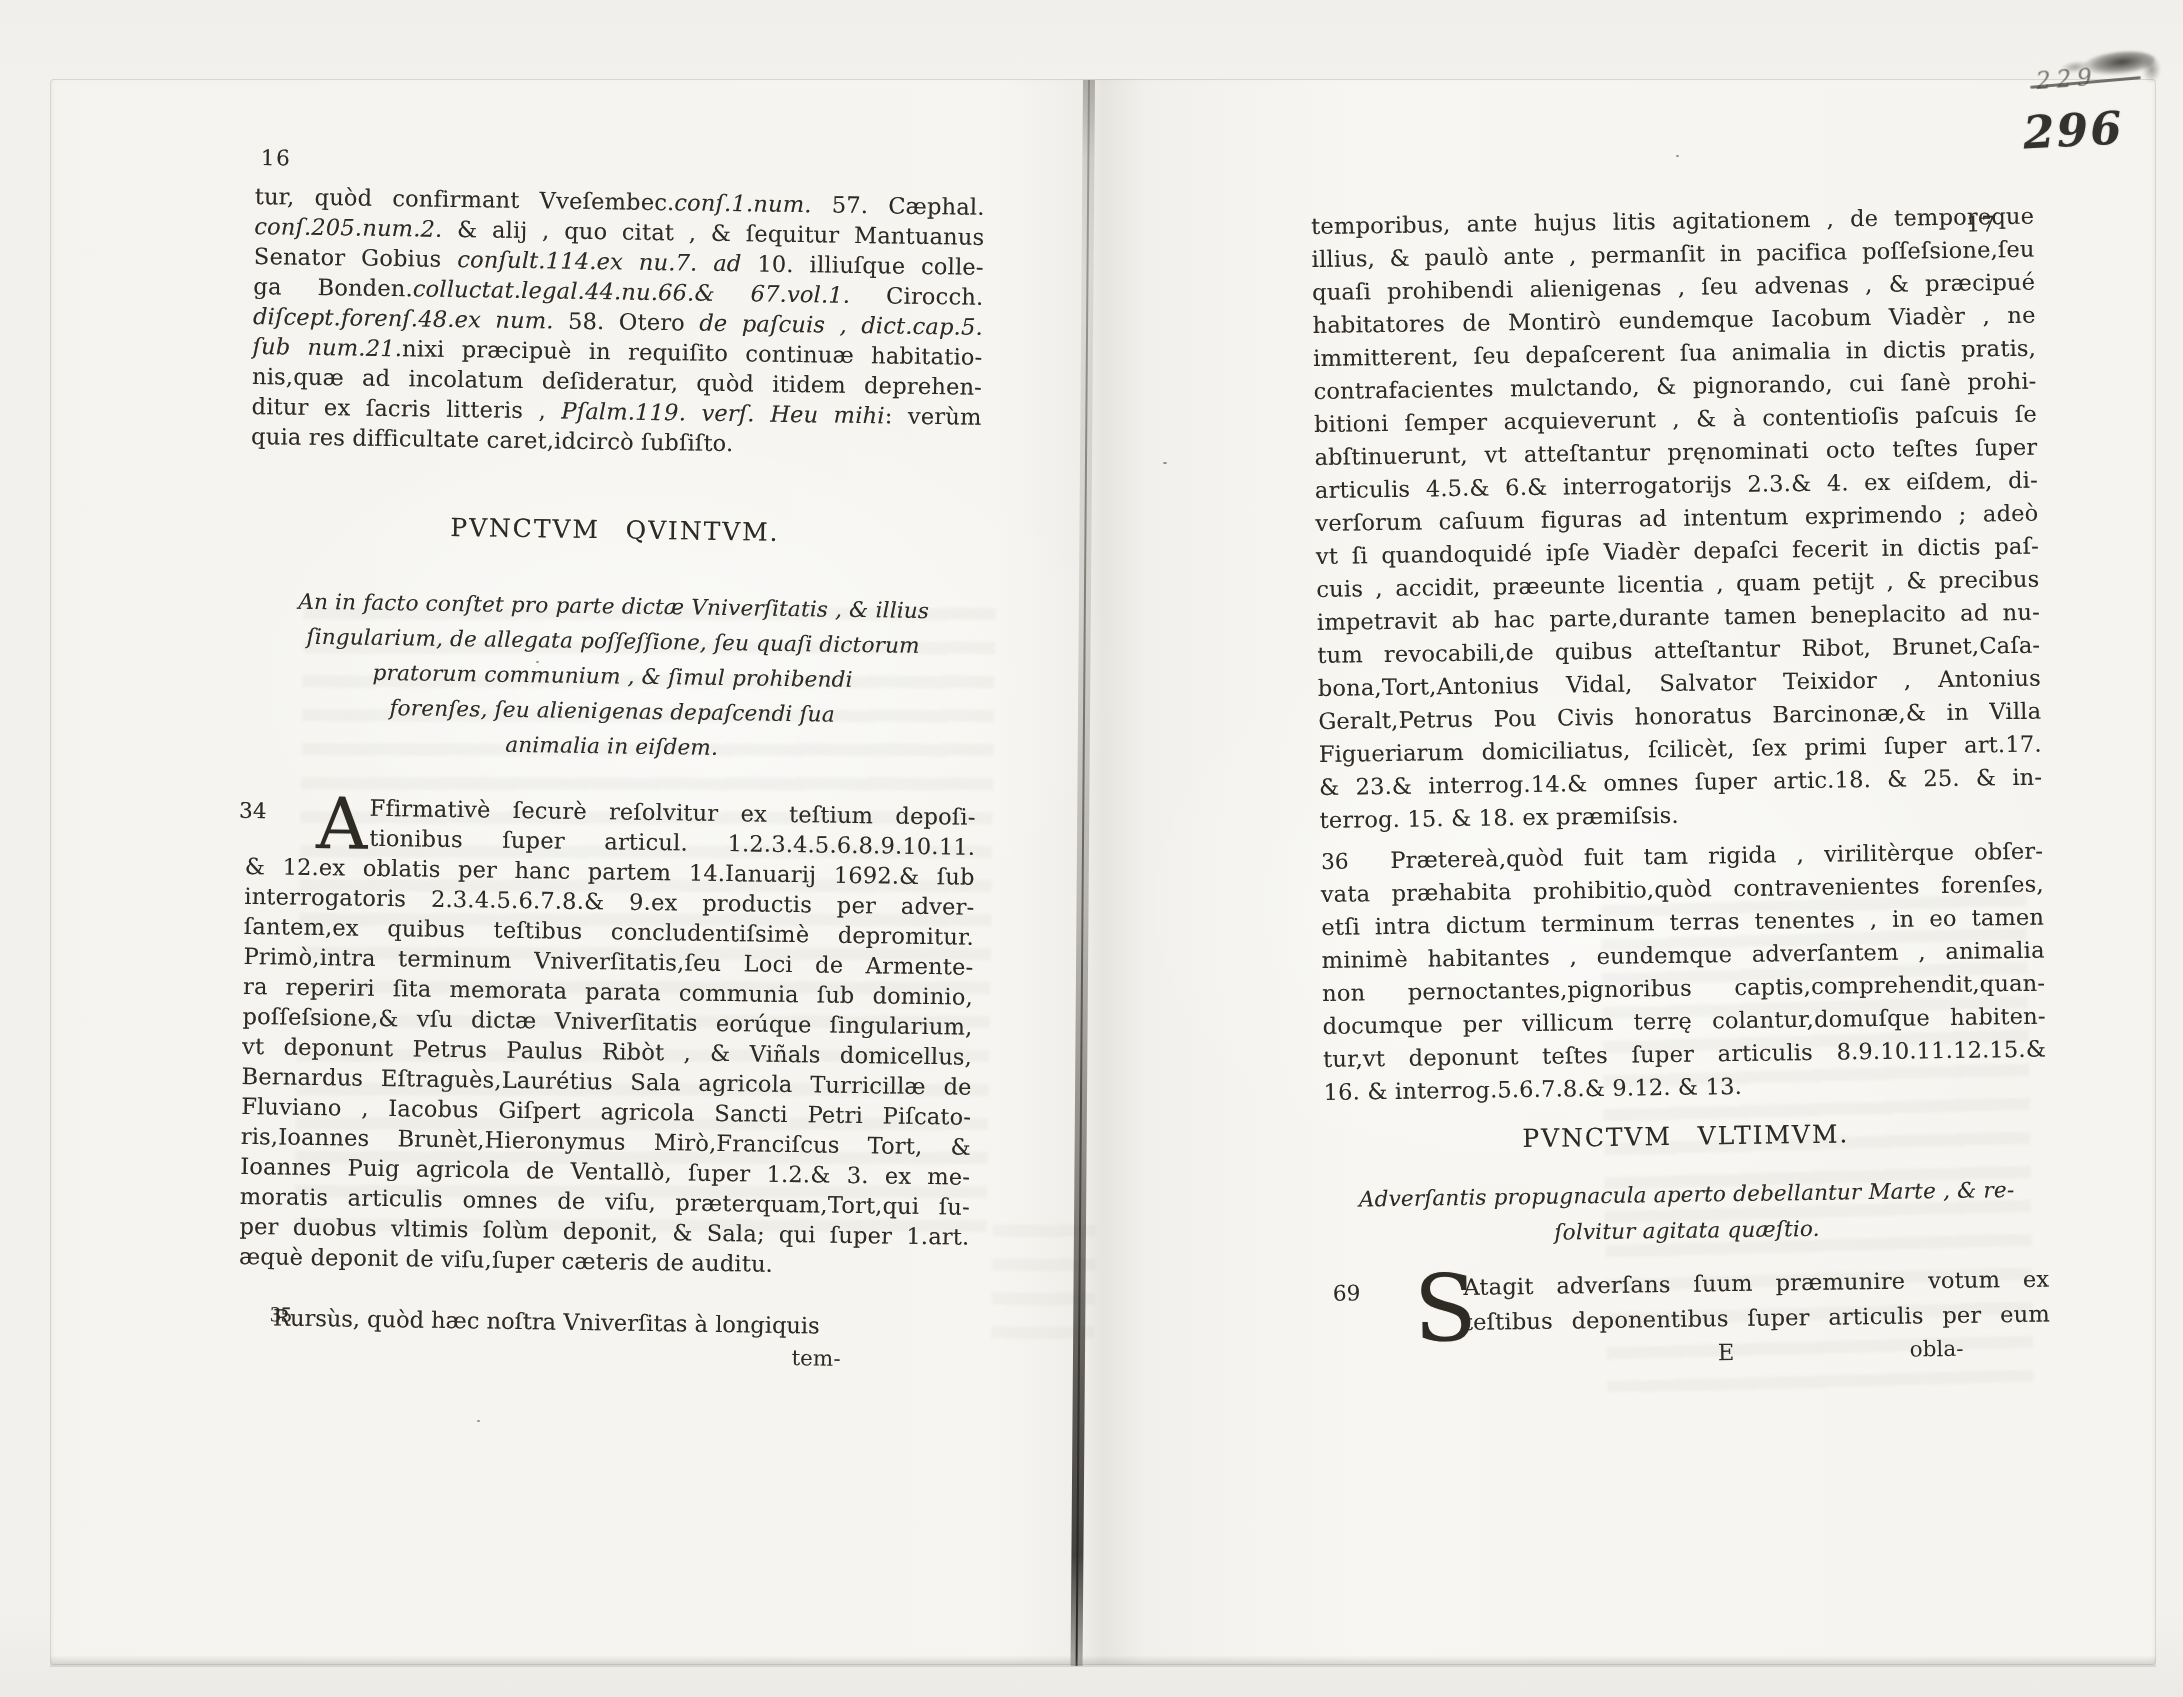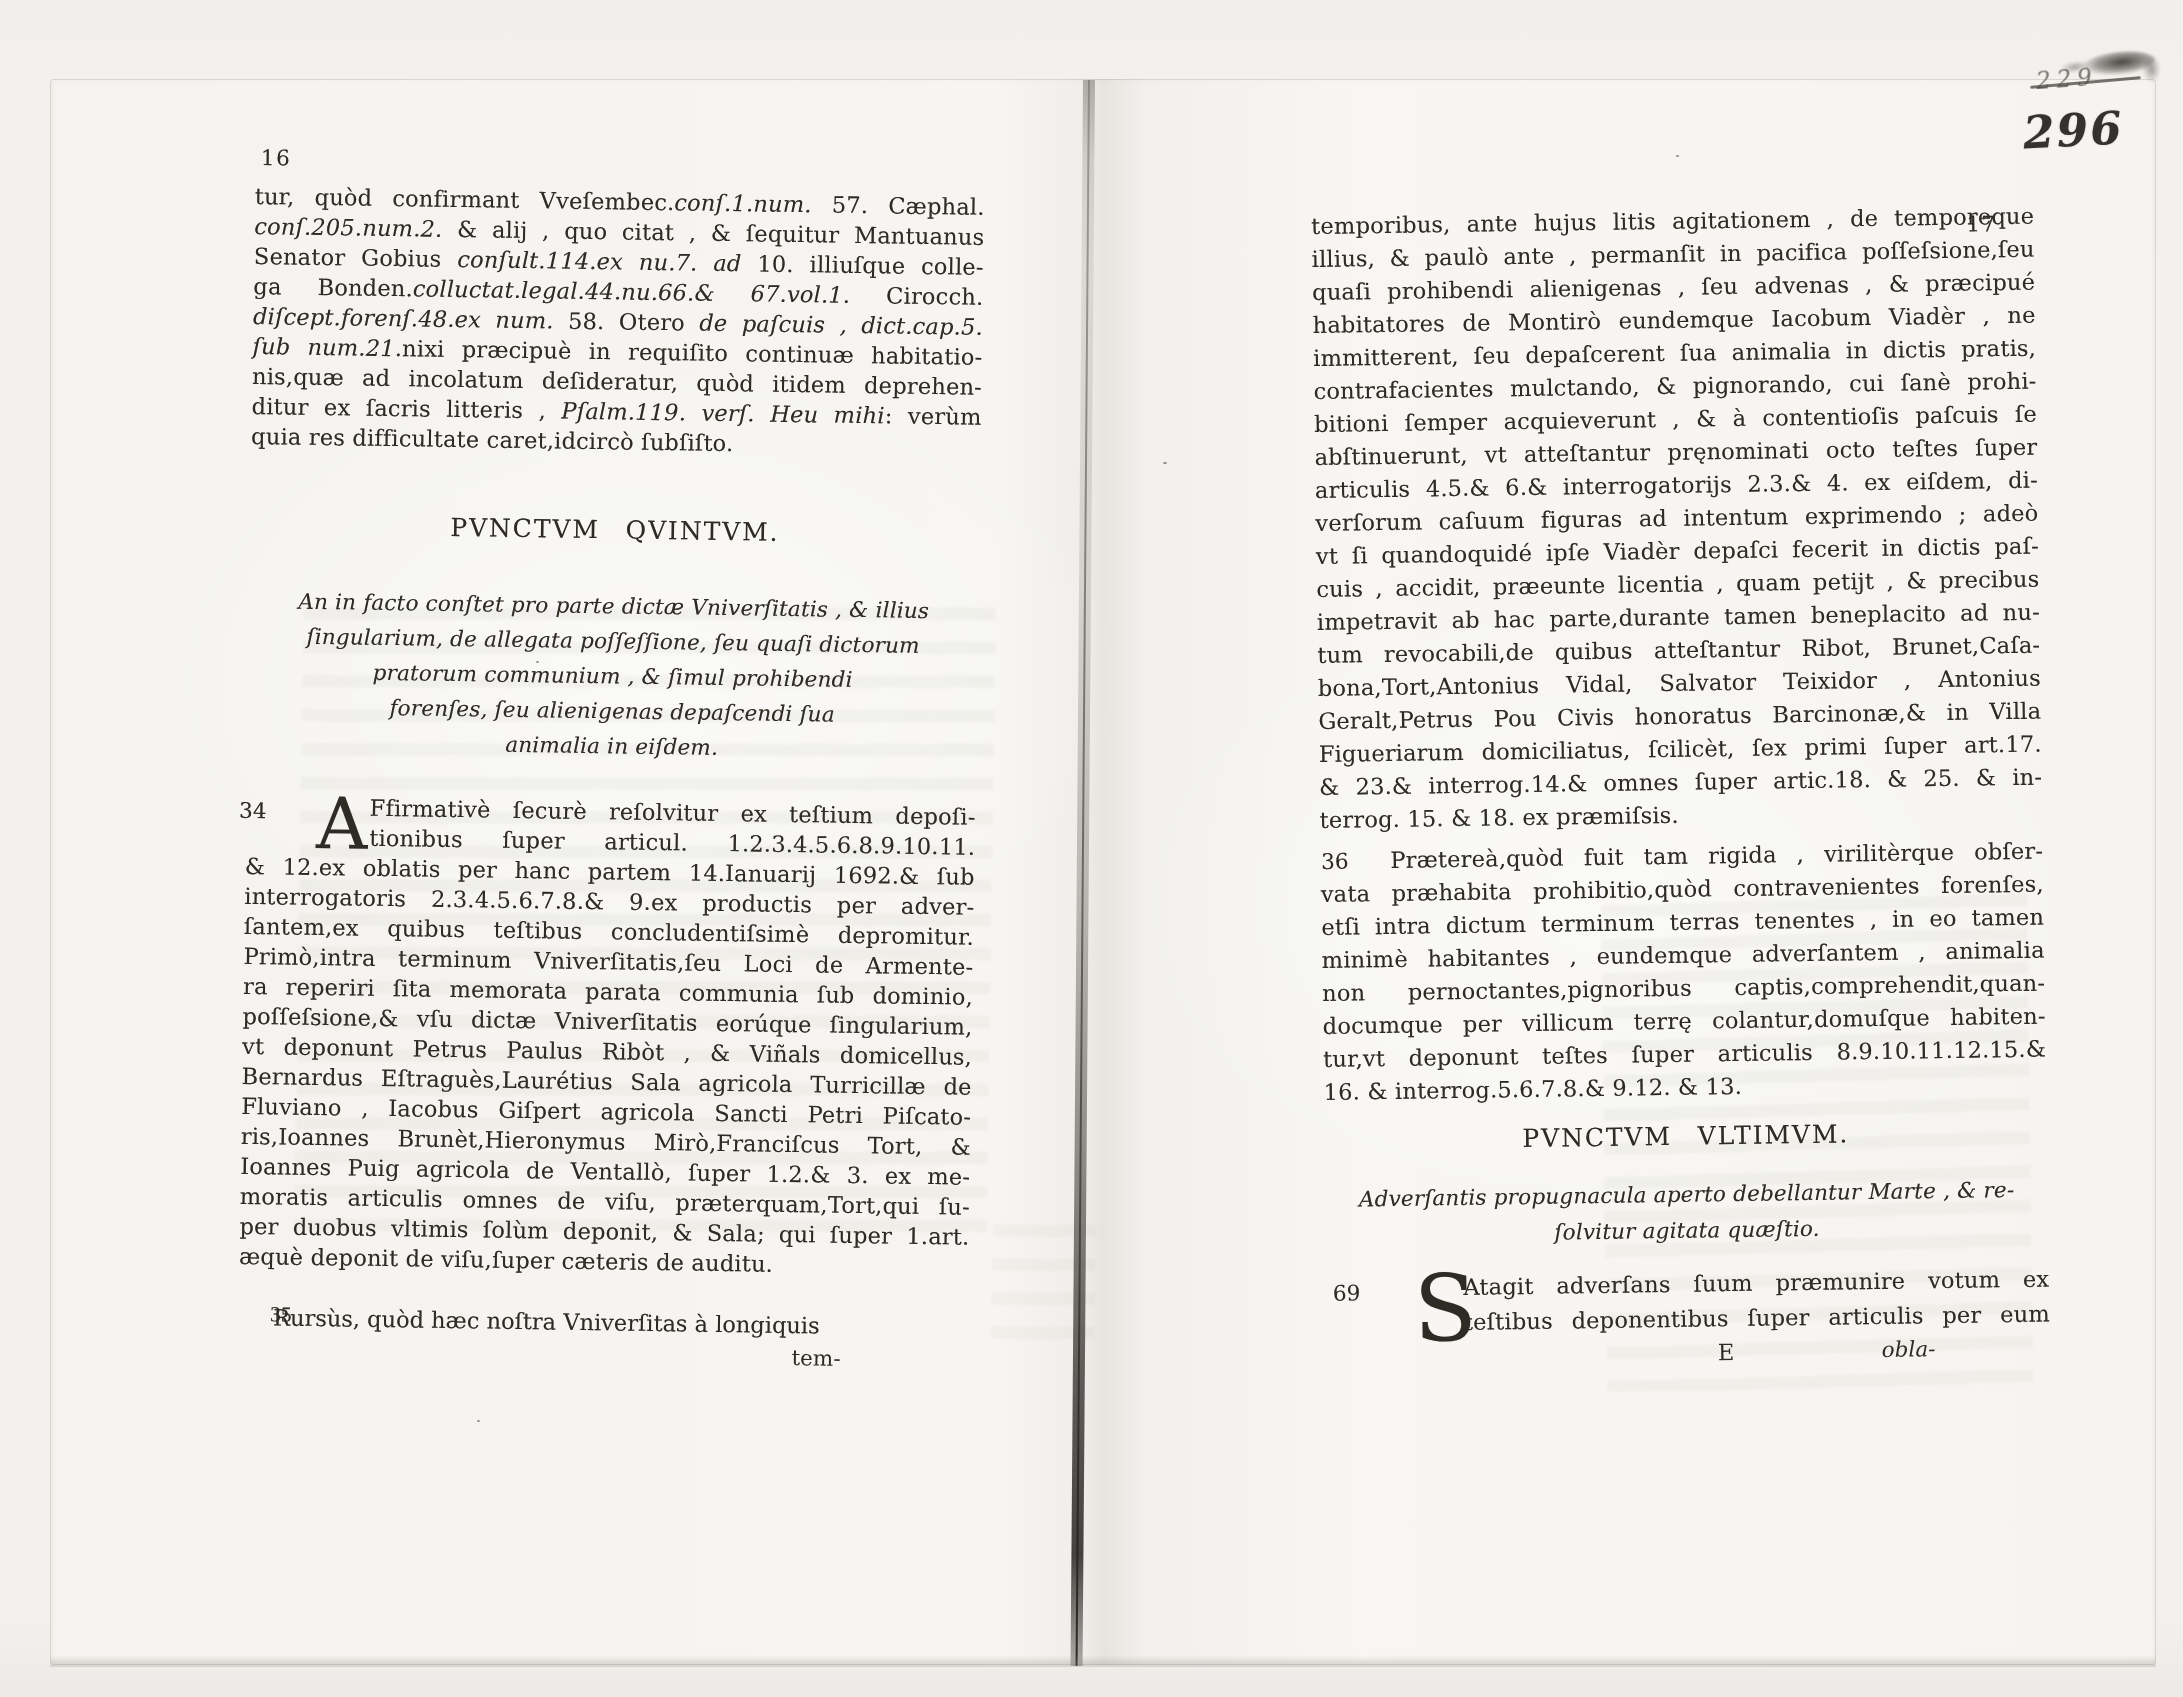--- a/index.html
+++ b/index.html
@@ -77,21 +77,21 @@
   #para36 .margin-num { left:0.9px; top:4.7px;text-align:center; }
   
   #para37 { margin-top:18.7px; --ind:137px; }
   #para37 .margin-num { left:6.5px; top:8.4px; }
   #para37 .dropcap { left:87px; top:0.9px; font-size:92px; line-height:75px; }
   #para37 .tl { line-height:35px; }
   .ind { padding-left:var(--ind); }
   
   .sig-row { position:relative; margin-top:2.8px; height:31px; font-size:22.5px; }
   .sig-mark { position:absolute; left:54%; }
-  .catch-right { position:absolute; right:115px; font-size:21.5px;font-style:italic; }
+  .catch-right { position:absolute; right:87px; font-size:21.5px; }
   
   .scribble { position:absolute; left:2036px; top:65px; font-style:italic; font-size:23.4px;
               color:rgba(92,88,81,.8); transform:rotate(-4deg); letter-spacing:5.6px; filter:blur(0.3px); }
   .scribble-line { position:absolute; left:2030px; top:81px; width:111px; height:2.8px;
               background:rgba(72,69,63,.75); transform:rotate(-5deg); border-radius:1.4px; filter:blur(0.5px); }
   .folio { position:absolute; left:2023px; top:104px; font-style:italic; font-weight:700;
            font-size:45px; color:#34322e; transform:rotate(-3deg); letter-spacing:2.3px;
            text-shadow:0 0 1.4px rgba(52,50,46,.35); }
   .smudge { position:absolute; border-radius:50%; filter:blur(0.9px); }
   #smudge-a { left:2082px; top:52px; width:73px; height:22.5px; transform:rotate(-6deg);

